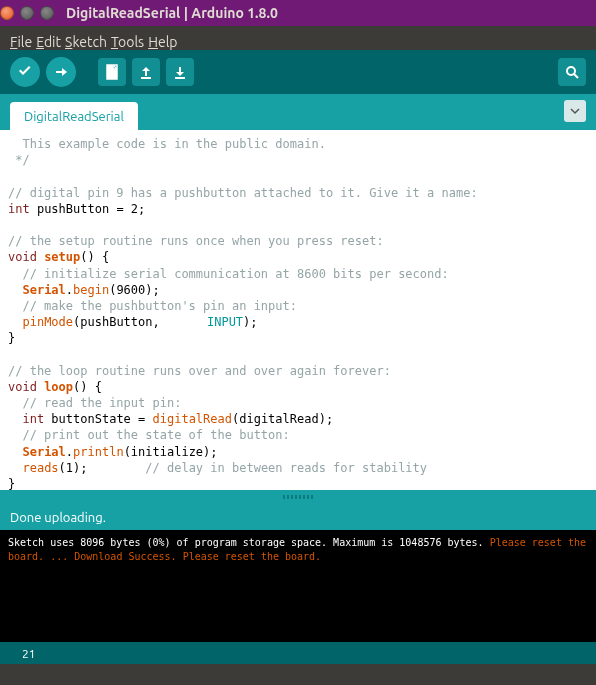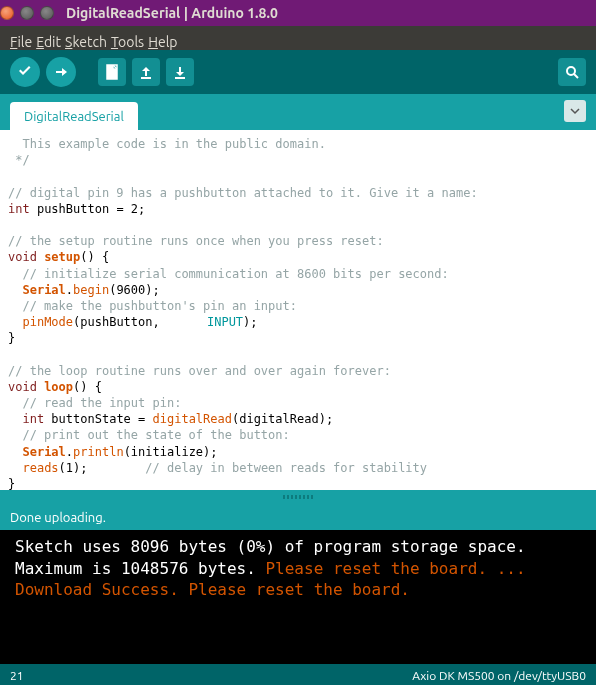--- a/index.html
+++ b/index.html
@@ -24,23 +24,23 @@
 .editor { background: #fff; height: 360px; overflow: auto; padding: 6px 8px; font-family: "DejaVu Sans Mono", Consolas, monospace; font-size: 12px; line-height: 1.35; color: #000; white-space: pre; }
 .c-gray { color: #95a5a6; }
 .c-type { color: #7f1d1d; }
 .c-fn { color: #d35400; }
 .c-cls { color: #d35400; font-weight: bold; }
 .c-const { color: #00979c; margin-left: 40px; }
 .c-bold { font-weight: bold; }
 .divider { background: #17a1a5; height: 14px; display:flex; align-items:center; justify-content:center; }
 .grip { width: 30px; height: 4px; background: repeating-linear-gradient(90deg,#0d7b7e 0 2px,transparent 2px 4px); }
 .status { background: #17a1a5; color: #fff; padding: 6px 10px; font-size: 13px; height: 26px; }
-.console { background: #000; color: #fff; font-family: "DejaVu Sans Mono", Consolas, monospace; font-size: 16px; padding: 6px 15px; height: 134px; overflow: auto; line-height: 1.35; }
+.console { background: #000; color: #fff; font-family: "DejaVu Sans Mono", Consolas, monospace; font-size: 10px; padding: 6px 8px; height: 112px; overflow: auto; line-height: 1.35; }
 .con-warn { color: #d35400; }
-.footer { background: #006468; color: #fff; height: 22px; display: flex; align-items: center; padding: 0 10px; font-size: 12px; }
+.footer { background: #006468; color: #fff; height: 22px; display: flex; align-items: center; padding: 0 22px; font-size: 12px; }
 .footer .right { margin-left: auto; }
 svg { display: block; }
 </style>
 </head>
 <body>
 
 <div class="titlebar">
   <div class="winbtns">
     <div class="winbtn wb-close"></div>
     <div class="winbtn wb-min"></div>
@@ -141,14 +141,13 @@
 <div class="console"><span>Sketch uses 8096 bytes (0%) of program storage space. Maximum is 1048576 bytes.</span>
 <span class="con-warn">Please reset the board.</span>
 <span class="con-warn">...</span>
 <span class="con-warn">Download Success.</span>
 
 <span class="con-warn">Please reset the board.</span>
 </div>
 
 <div class="footer">
   <span>21</span>
-  <span class="right">Axio DK MS500 on /dev/ttyUSB0</span>
 </div>
 
 </body></html>

